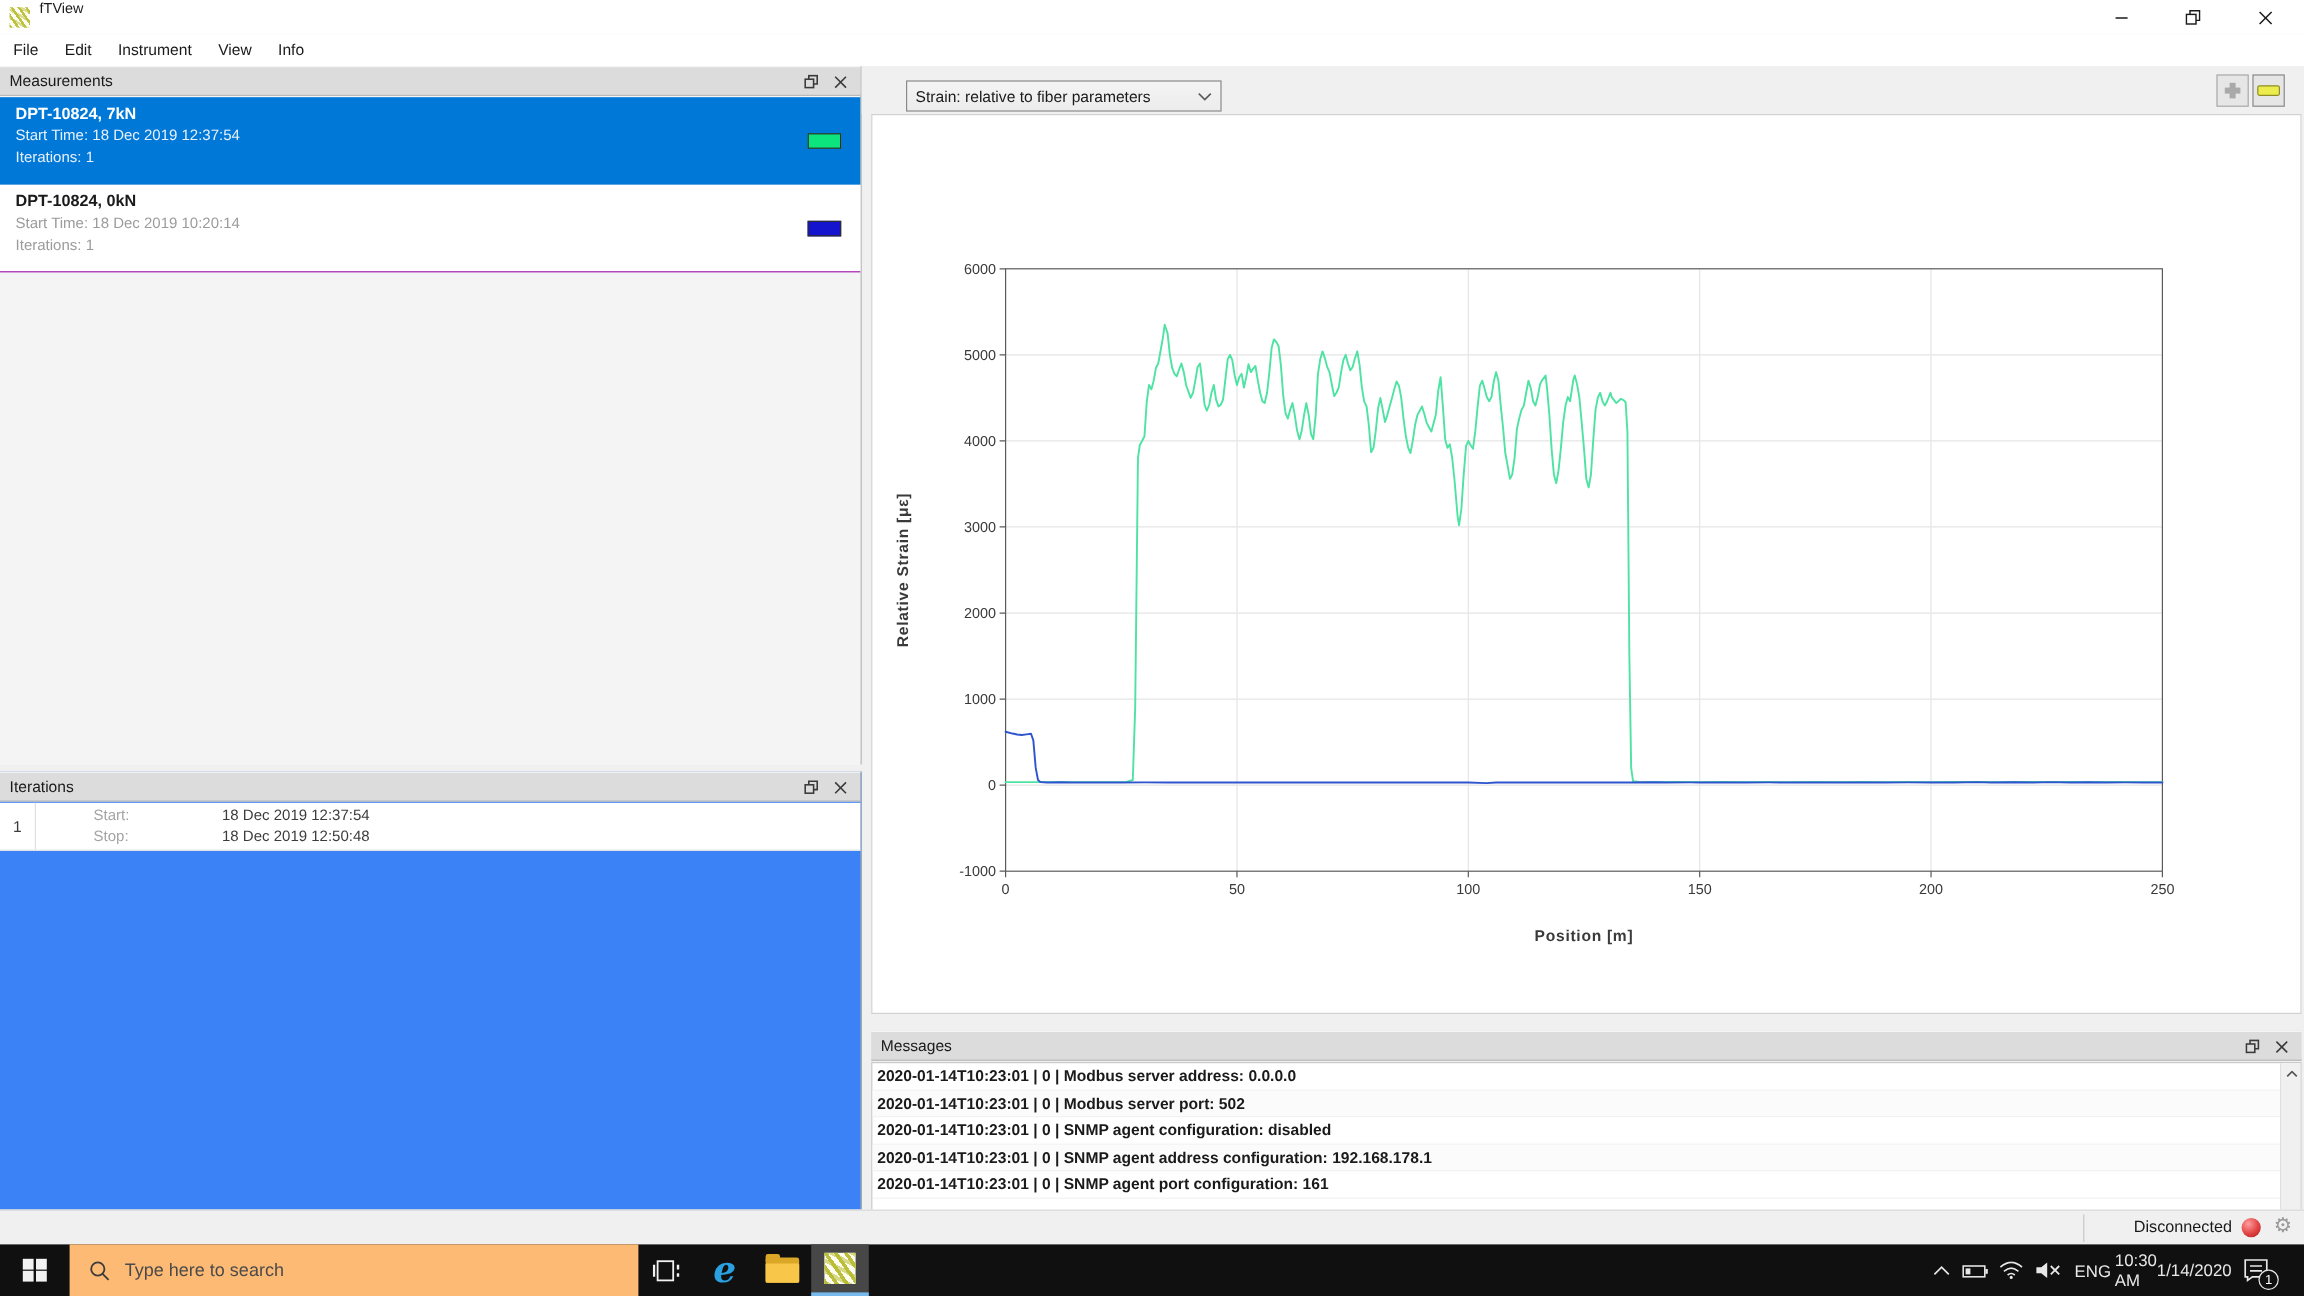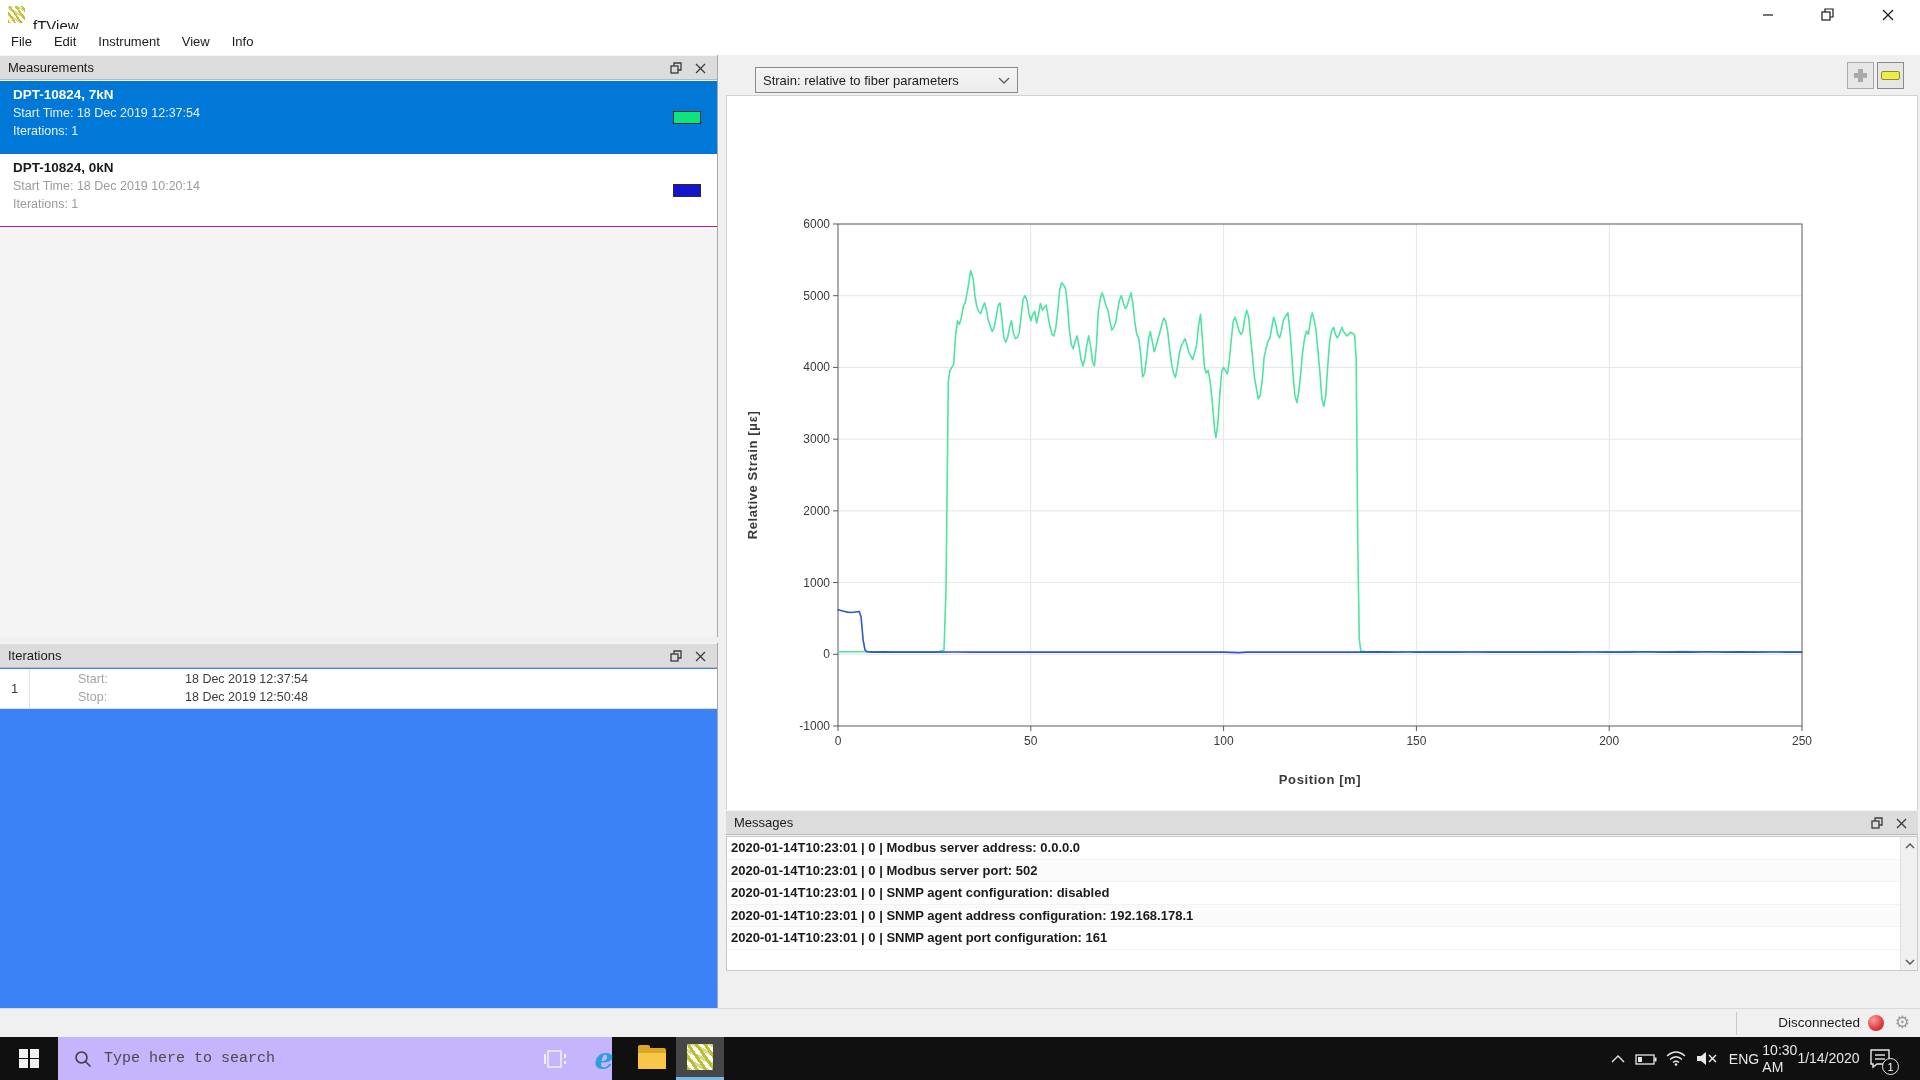--- a/index.html
+++ b/index.html
@@ -10,21 +10,21 @@
     cursor:default; -webkit-font-smoothing:antialiased;
   }
   
   .titlebar { position:absolute; left:0; top:0; width:1920px; height:29px; background:#ffffff; }
   .app-logo { position:absolute; left:8px; top:6px; width:17px; height:17px;
     background:
       repeating-linear-gradient(55deg, rgba(184,188,48,.9) 0 2px, transparent 2px 5px),
       repeating-linear-gradient(30deg, rgba(209,212,120,.8) 0 2px, transparent 2px 6px),
       #fdfdf2;
   }
-  .app-title { position:absolute; left:33px; top:17px; font-size:15px; color:#1a1a1a; }
+  .app-title { position:absolute; left:33px; top:0; font-size:12px; color:#1a1a1a; }
   .win-btn { position:absolute; top:0; width:45px; height:29px; display:flex; align-items:center; justify-content:center; }
   .win-btn svg { stroke:#1a1a1a; stroke-width:1.2; fill:none; }
   
   .menubar { position:absolute; left:0; top:29px; width:1920px; height:26px; background:#ffffff; display:flex; align-items:center; }
   .menu-item { padding:0 11px; font-size:13px; color:#1a1a1a; height:26px; line-height:26px; }
   
   .panel-header { position:absolute; left:0; top:0; right:0; height:25px; background:#dcdcdc;
     border-top:1px solid #f5f5f5; border-bottom:1px solid #b9b9b9; }
   .panel-title { position:absolute; left:8px; top:4px; font-size:13px; color:#1a1a1a; }
   .panel-icon { position:absolute; top:4px; width:18px; height:17px; display:flex; align-items:center; justify-content:center; }
@@ -70,42 +70,42 @@
   
   .chart-panel { position:absolute; left:726px; top:95px; width:1192px; height:750px; background:#ffffff; border:1px solid #d2d2d2; }
   .chart-panel svg { position:absolute; left:0; top:0; }
   .grid { stroke:#e5e5e5; stroke-width:1; }
   .plotbox { fill:none; stroke:#5a5a5a; stroke-width:1; }
   .tick { stroke:#5a5a5a; stroke-width:1; }
   .xlab { font-size:12px; fill:#3a3a3a; text-anchor:middle; font-family:"Liberation Sans",sans-serif; }
   .ylab { font-size:12px; fill:#3a3a3a; text-anchor:end; font-family:"Liberation Sans",sans-serif; }
   .axis-title { font-size:13px; font-weight:bold; fill:#3a3a3a; text-anchor:middle; letter-spacing:.6px; font-family:"Liberation Sans",sans-serif; }
   
-  .msg-panel { position:absolute; left:726px; top:810px; width:1192px; height:163px; background:#f0f0f0; }
+  .msg-panel { position:absolute; left:726px; top:859px; width:1192px; height:163px; background:#f0f0f0; }
   .msg-body { position:absolute; left:0; top:26px; right:0; bottom:2px; background:#ffffff; border:1px solid #c9c9c9; }
   .msg-lines { position:absolute; left:0; top:0; right:17px; bottom:0; overflow:hidden; }
   .msg-line { height:22.5px; line-height:22.5px; padding-left:4px; font-size:13px; color:#1a1a1a; border-bottom:1px solid #f2f2f2;font-weight:bold; }
   .msg-line:nth-child(even) { background:#fbfbfb; }
   .msg-scroll { position:absolute; right:0; top:0; bottom:0; width:17px; background:#f0f0f0; border-left:1px solid #e0e0e0; }
   .scroll-arrow { position:absolute; left:0; width:17px; height:17px; display:flex; align-items:center; justify-content:center; }
   .scroll-arrow svg { stroke:#555; stroke-width:1.4; fill:none; }
   
   .statusbar { position:absolute; left:0; top:1008px; width:1920px; height:29px; background:#f0f0f0; border-top:1px solid #dadada; }
   .status-sep { position:absolute; right:183px; top:3px; width:1px; height:23px; background:#c8c8c8; }
   .status-text { position:absolute; right:60px; top:6px; font-size:13.5px; color:#1a1a1a; }
   .status-ball { position:absolute; right:36px; top:6px; width:16px; height:16px; border-radius:50%;
     background:radial-gradient(circle at 35% 30%, #ff9d9d, #e04343 55%, #b01818); }
   .status-gear { position:absolute; right:10px; top:3px; font-size:17px; color:#9a9a9a; font-family:"DejaVu Sans",sans-serif; }
   
   .taskbar { position:absolute; left:0; top:1037px; width:1920px; height:43px; background:#101010; }
   .tb-btn { position:absolute; top:0; height:43px; display:flex; align-items:center; justify-content:center; }
   .start-btn { left:0; width:58px; }
   .win-logo { display:grid; grid-template-columns:9px 9px; grid-template-rows:9px 9px; gap:1.5px; }
   .win-logo span { background:#f2f2f2; }
-  .search-box { position:absolute; left:58px; top:0; width:554px; height:43px; background:#c4b5fd; display:flex; align-items:center;font-family:Liberation Mono, monospace; }
+  .search-box { position:absolute; left:58px; top:0; width:474px; height:43px; background:#fdba74; display:flex; align-items:center; }
   .search-icon { margin-left:16px; }
   .search-text { margin-left:12px; font-size:15px; color:#4a4a4a; }
   .taskview-btn { left:532px; width:48px; }
   .edge-btn { left:580px; width:48px; }
   .folder-btn { left:628px; width:48px; }
   .ftview-btn { left:676px; width:48px; background:#474747; border-bottom:3px solid #76b9ed; }
   .edge-e { font-size:30px; font-weight:bold; color:#2aa0e0; font-family:"DejaVu Serif",serif; font-style:italic; line-height:1; }
   .folder-icon { position:relative; width:28px; height:21px; }
   .folder-back { position:absolute; left:0; top:0; width:28px; height:21px; background:#dba726; border-radius:2px; }
   .folder-tab { position:absolute; left:0; top:-3px; width:12px; height:6px; background:#dba726; border-radius:2px 2px 0 0; }

